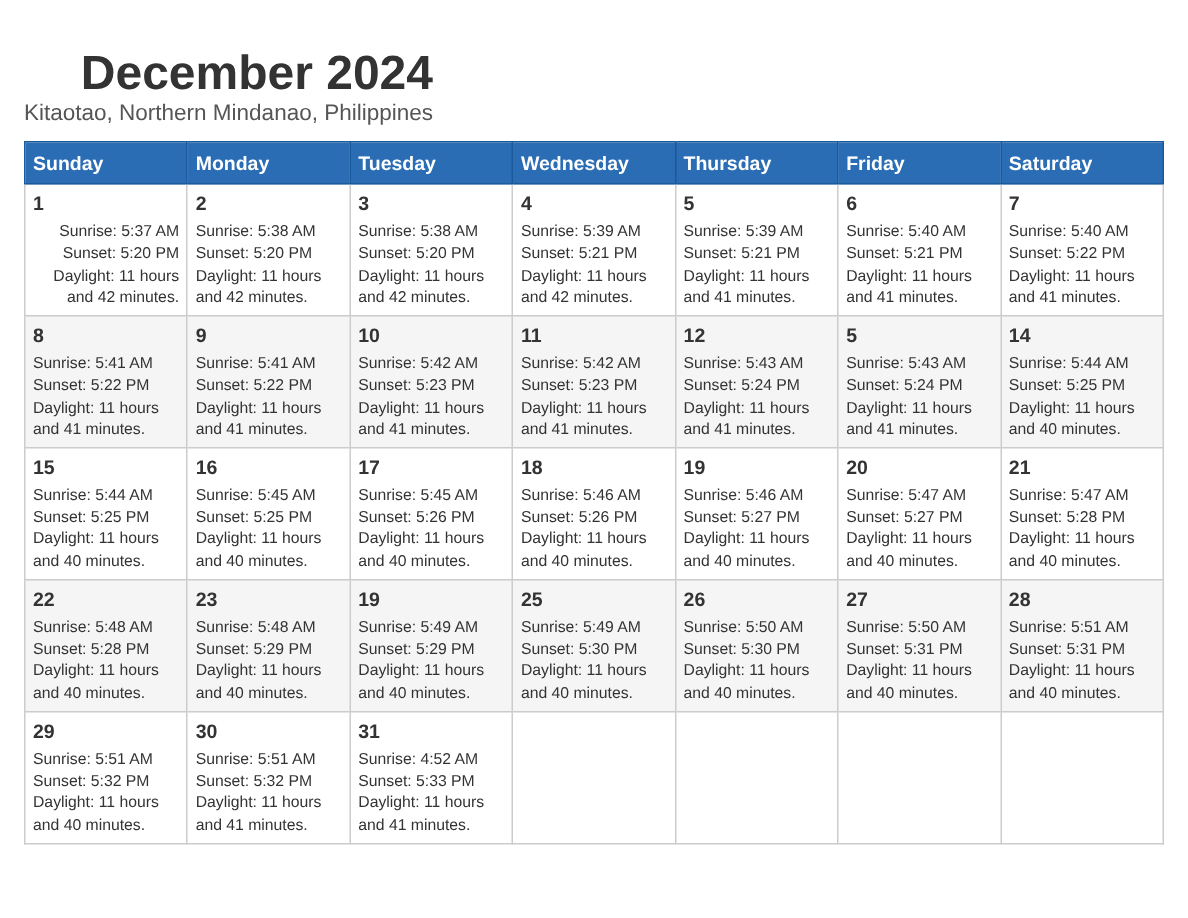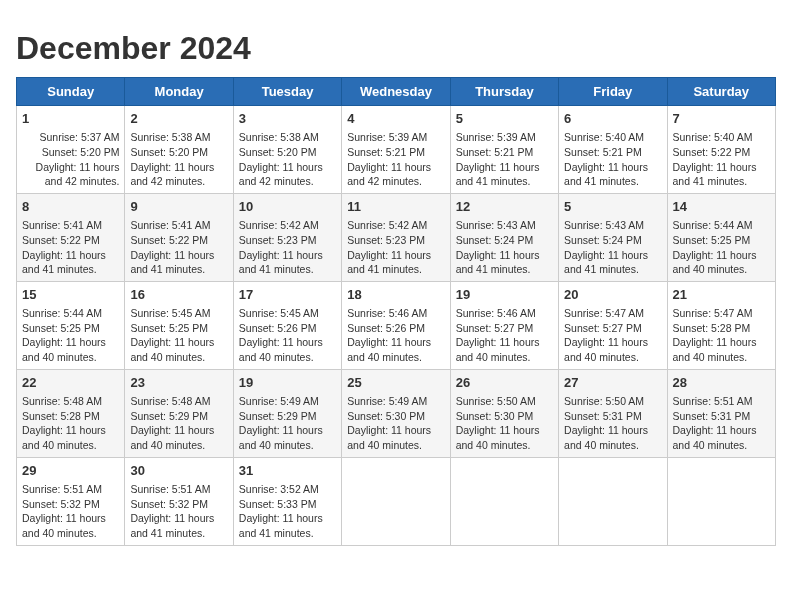--- a/index.html
+++ b/index.html
@@ -46,21 +46,21 @@
       color: #555;
     }
     table {
       width: 100%;
       border-collapse: collapse;
       font-size: 11px;
     }
     thead tr th {
       background-color: #2a6db5;
       color: white;
-      text-align: center;
+      text-align: left;
       padding: 6px 5px;
       font-size: 13px;
       font-weight: bold;
       border: 1px solid #1a5a9a;
     }
     tbody tr td {
       border: 1px solid #ccc;
       vertical-align: top;
       padding: 4px 5px;
       line-height: 1.4;
@@ -86,20 +86,21 @@
     td.empty {
       background: #f9f9f9;
     }
   </style>
 </head>
 <body>
 
 <div class="header-section">
   <div class="title-section">
     <div class="main-title">December 2024</div>
+    <div class="subtitle">Kitaotao, Northern Mindanao, Philippines</div>
   </div>
 </div>
 
 <table>
   <thead>
     <tr>
     <th>Sunday</th>
         <th>Monday</th>
         <th>Tuesday</th>
         <th>Wednesday</th>
@@ -323,21 +324,21 @@
         </td>
         <td>
           <span class="day-num">30</span>
           <div class="day-info" style="white-space: pre-line;">Sunrise: 5:51 AM
 Sunset: 5:32 PM
 Daylight: 11 hours
 and 41 minutes.</div>
         </td>
         <td>
           <span class="day-num">31</span>
-          <div class="day-info" style="white-space: pre-line;">Sunrise: 3:52 AM
+          <div class="day-info" style="white-space: pre-line;">Sunrise: 4:52 AM
 Sunset: 5:33 PM
 Daylight: 11 hours
 and 41 minutes.</div>
         </td>
         <td class="empty"></td>
         <td class="empty"></td>
         <td class="empty"></td>
         <td class="empty"></td>
       </tr>
     </tbody>

